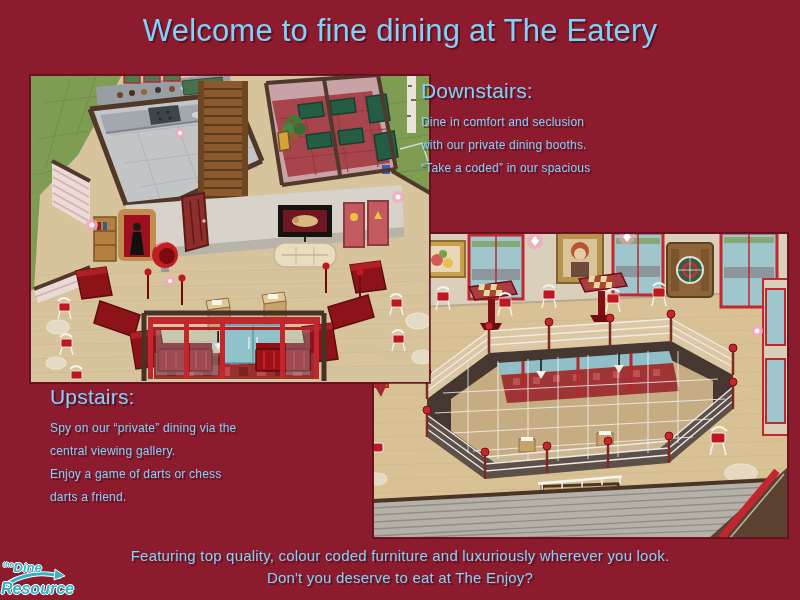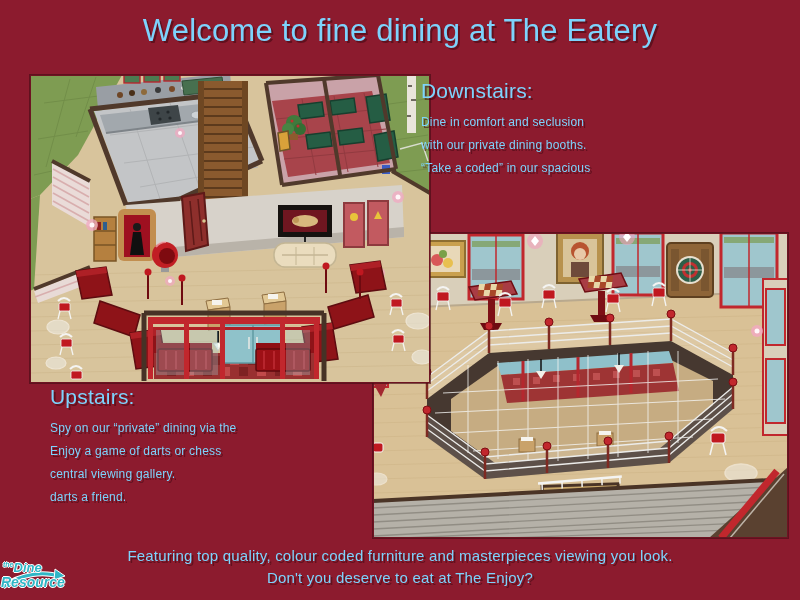--- a/index.html
+++ b/index.html
@@ -31,21 +31,21 @@
   .tsr-logo{
     position:absolute;left:1px;top:561px;width:64px;height:38px;z-index:4;
     font-style:italic;font-weight:bold;color:#2FB6C6;line-height:1;
   }
   .tsr-logo .txt{
     position:relative;z-index:2;
     text-shadow:1px 0 0 #fff,-1px 0 0 #fff,0 1px 0 #fff,0 -1px 0 #fff;
   }
   .tsr-line1{font-size:13px;margin-left:2px;}
   .tsr-line1 .the{font-size:7px;vertical-align:top;}
-  .tsr-line2{font-size:14px;margin-top:1px;}
+  .tsr-line2{font-size:16px;margin-top:7px;}
   .tsr-swoosh{position:absolute;left:0;top:2px;z-index:1;}
 </style>
 </head>
 <body>
 
 <div class="page-title sims-text">Welcome to fine dining at The Eatery</div>
 
 <div class="shot shot-left">
 <svg viewBox="0 0 400 308">
 
@@ -681,27 +681,27 @@
 <div class="txt-block downstairs-block">
   <div class="sec-heading sims-text">Downstairs:</div>
   <div class="sec-line sims-text">Dine in comfort and seclusion</div>
   <div class="sec-line sims-text">with our private dining booths.</div>
   <div class="sec-line sims-text">“Take a coded” in our spacious</div>
 </div>
 
 <div class="txt-block upstairs-block">
   <div class="sec-heading sims-text">Upstairs:</div>
   <div class="sec-line sims-text">Spy on our “private” dining via the</div>
+  <div class="sec-line sims-text">central viewing gallery.</div>
   <div class="sec-line sims-text">Enjoy a game of darts or chess</div>
-  <div class="sec-line sims-text">central viewing gallery.</div>
   <div class="sec-line sims-text">darts a friend.</div>
 </div>
 
 <div class="footer-block">
-  <div class="footer-line sims-text">Featuring top quality, colour coded furniture and masterpieces viewing you look.</div>
+  <div class="footer-line sims-text">Featuring top quality, colour coded furniture and luxuriously wherever you look.</div>
   <div class="footer-line sims-text">Don't you deserve to eat at The Enjoy?</div>
 </div>
 
 <div class="tsr-logo">
   <svg class="tsr-swoosh" width="64" height="34" viewBox="0 0 64 34">
     <path d="M2,24 C 20,10 44,8 60,14" stroke="#FFFFFF" stroke-width="5" fill="none"></path>
     <path d="M2,24 C 20,10 44,8 60,14" stroke="#2FB6C6" stroke-width="3" fill="none"></path>
     <polygon points="54,6 64,13 53,17" fill="#2FB6C6" stroke="#FFFFFF" stroke-width="1"></polygon>
   </svg>
   <div class="txt tsr-line1"><span class="the">the</span><span>Dine</span></div>

